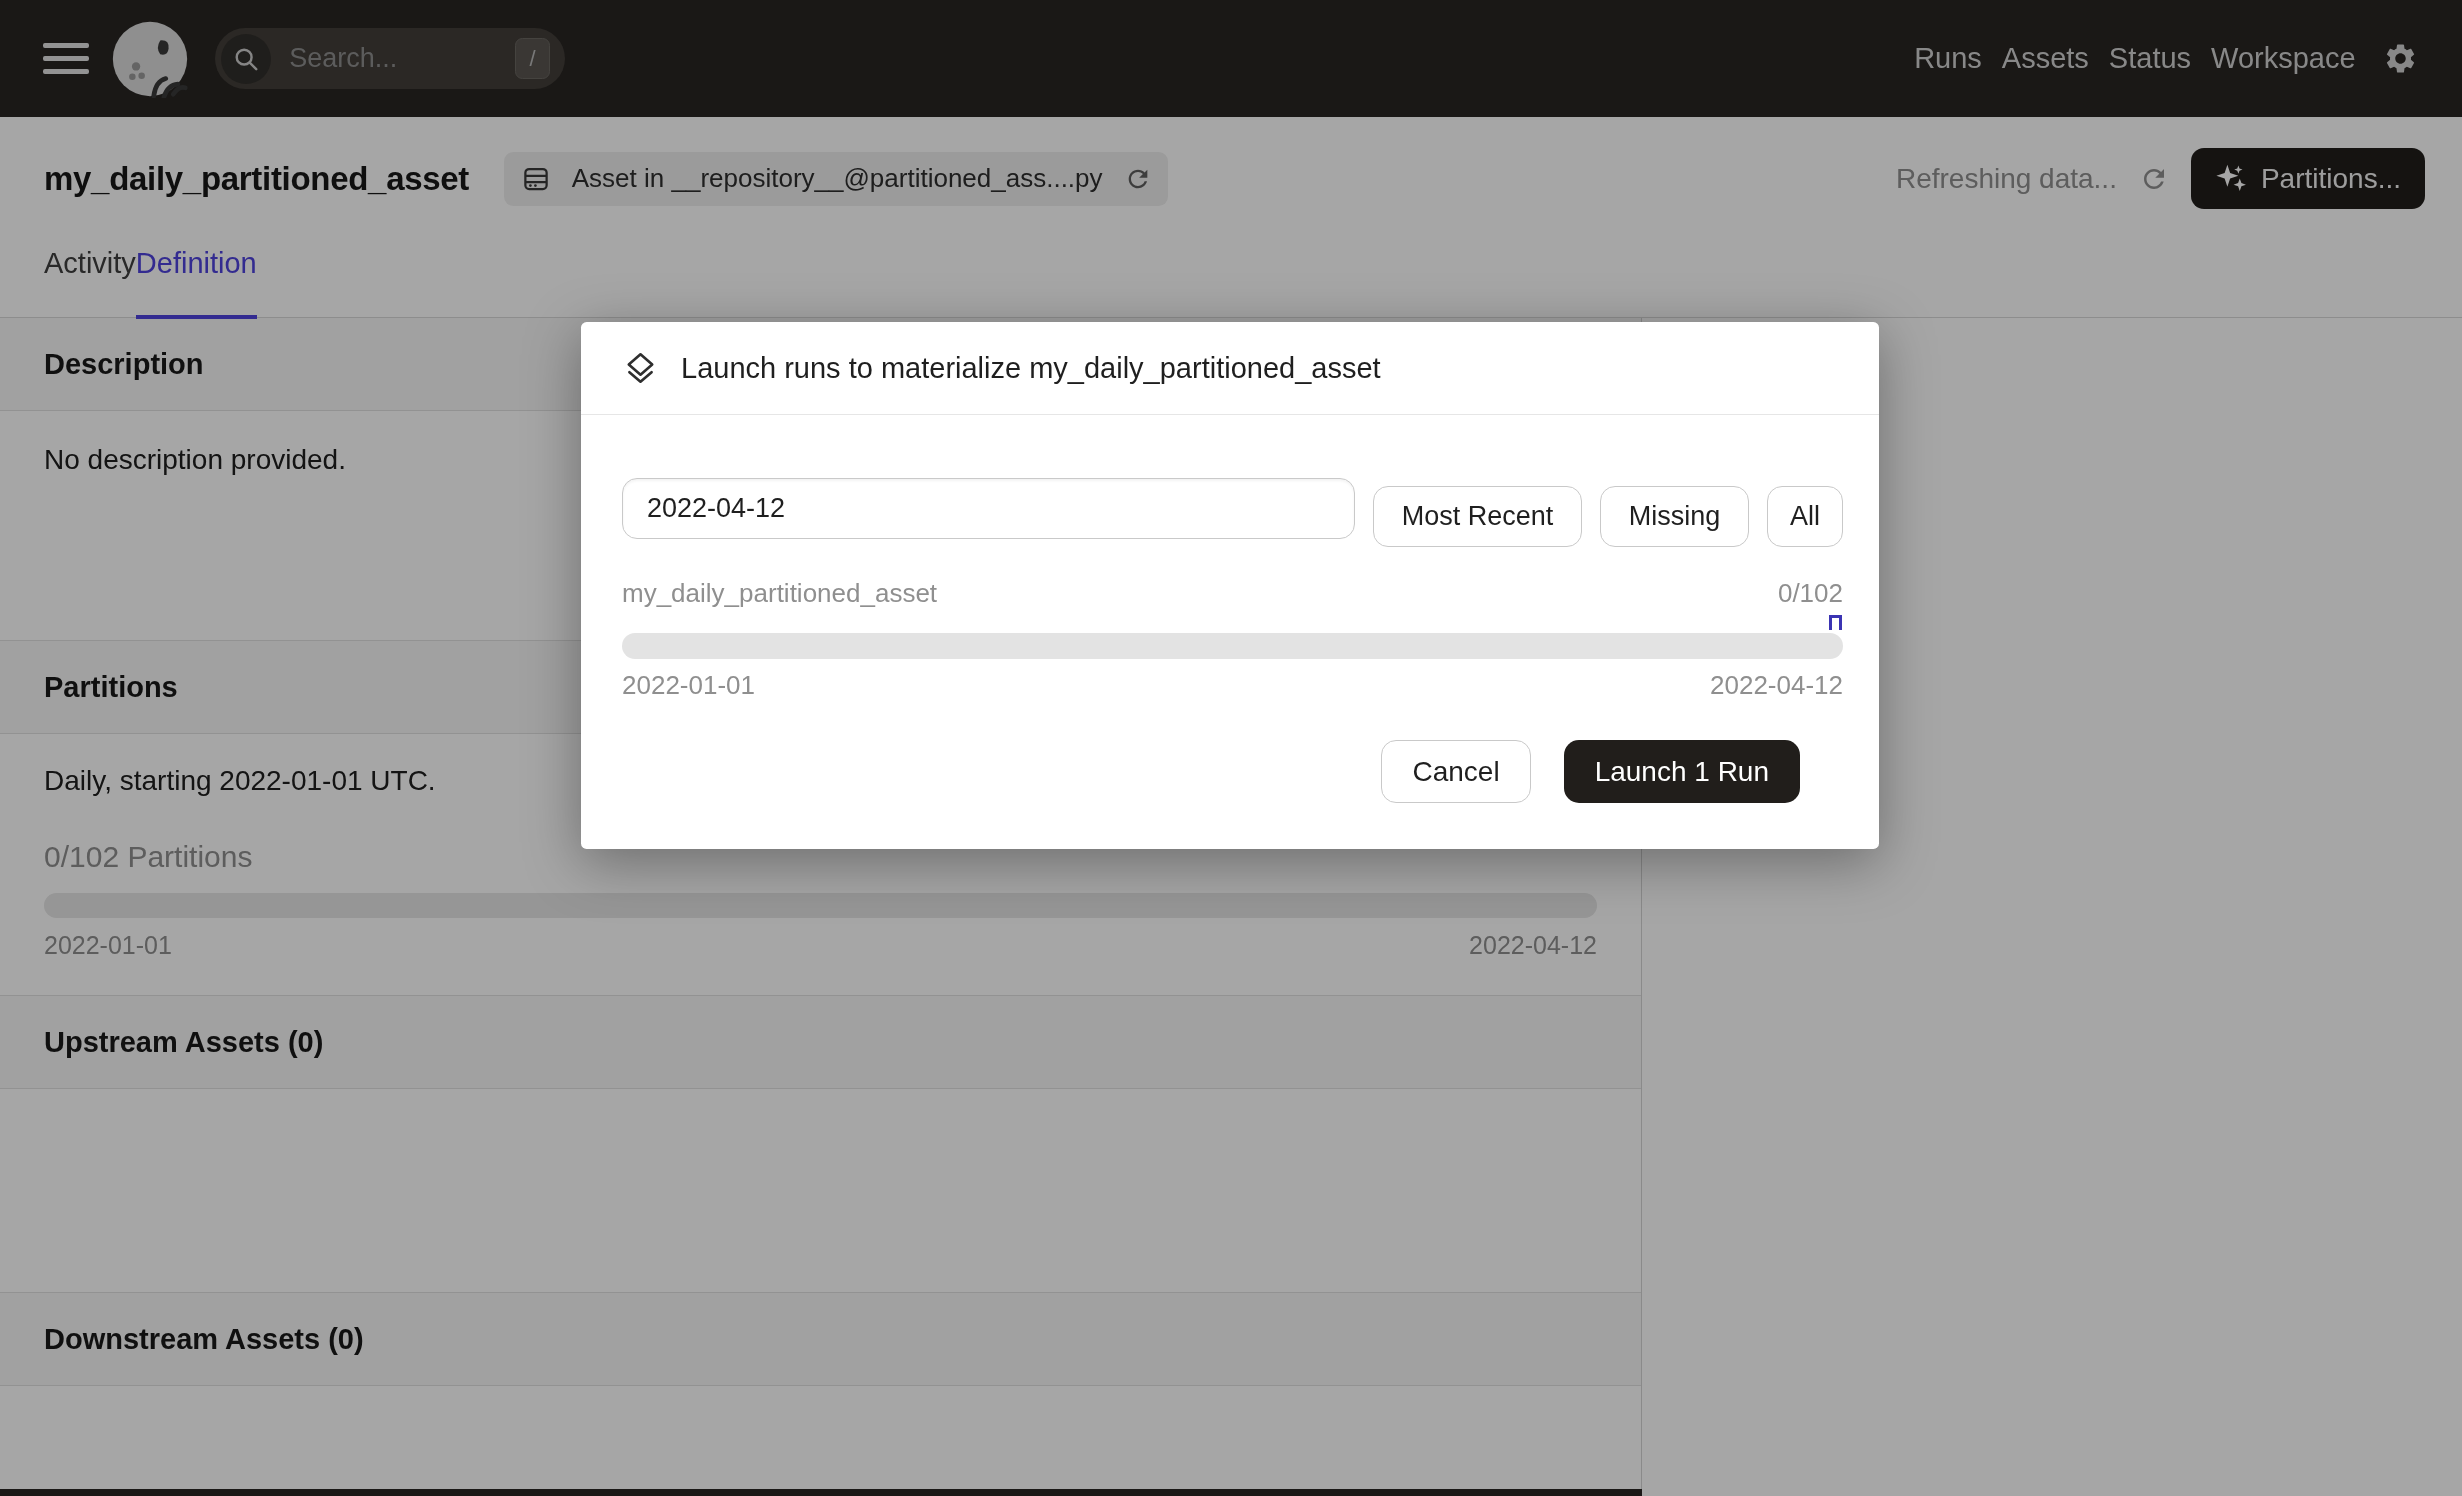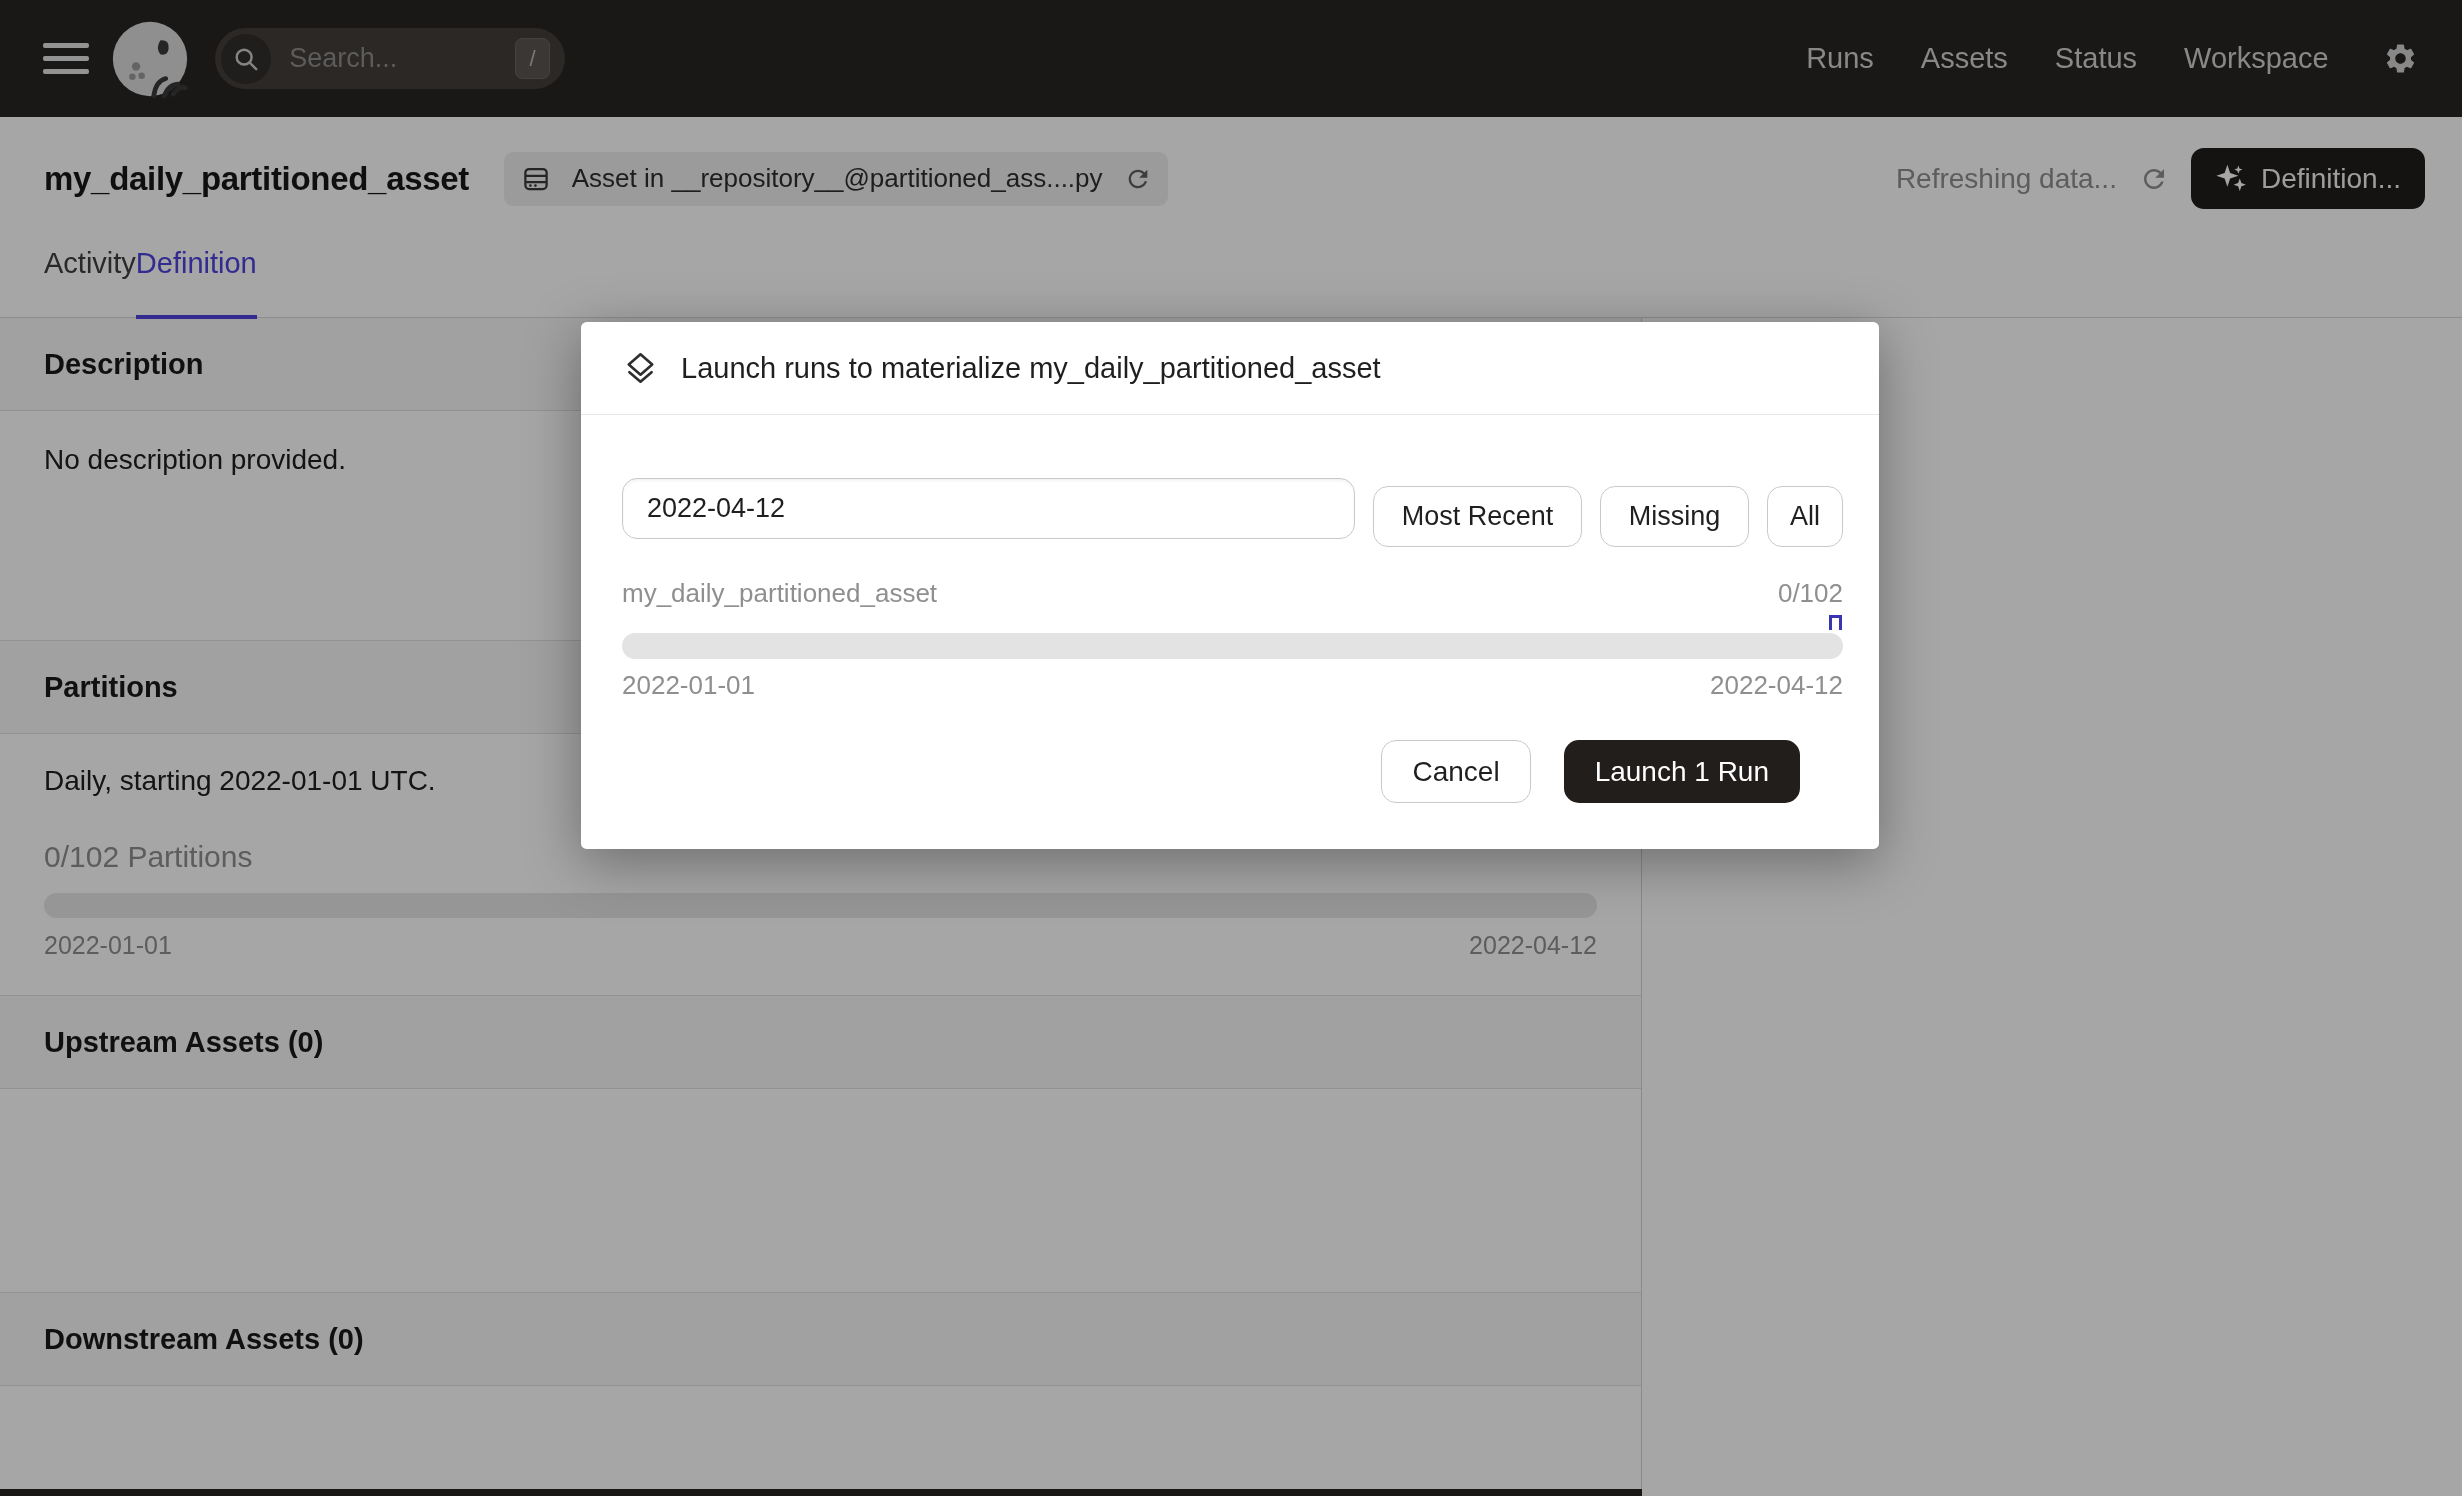--- a/index.html
+++ b/index.html
@@ -29,21 +29,21 @@
   .search-iconwrap{width:50px;height:50px;margin-left:5.6px;border-radius:50%;background:#312e2b;display:flex;align-items:center;justify-content:center;}
   .search input{
     flex:1;background:transparent;border:none;outline:none;color:#e0e0e0;
     font-size:27px;margin-left:16.7px;font-family:inherit;width:185px;
   }
   .search input::placeholder{color:#8e8e8e;}
   .search-key{
     position:absolute;right:15px;width:35px;height:41px;border-radius:7.4px;background:#595550;
     border:0.9px solid #6b6762;color:#b9b9b9;font-size:22px;display:flex;align-items:center;justify-content:center;
   }
-  .nav-links{margin-left:auto;margin-right:44px;display:flex;align-items:center;gap:47px;}
+  .nav-links{margin-left:auto;margin-right:44px;display:flex;align-items:center;gap:20px;}
   .nav-link{color:#d2d2d2;font-size:29px;cursor:pointer;}
   .gear-btn{display:flex;align-items:center;cursor:pointer;margin-left:7.4px;}
   
   .page-header{
     position:absolute;top:117px;left:0;width:2462px;height:123px;background:#fff;
     display:flex;align-items:center;padding:0 37px 0 44px;
   }
   .page-title{font-size:33px;font-weight:700;color:#181818;margin:0;letter-spacing:-0.3px;}
   .asset-badge{
     margin-left:35px;height:54px;border-radius:9.3px;background:#efefef;
@@ -184,21 +184,21 @@
     <span class="refreshing">Refreshing data...</span>
     <svg width="30" height="30" viewBox="0 0 24 24">
       <path fill="#8f8f8f" d="M17.65 6.35C16.2 4.9 14.21 4 12 4c-4.42 0-7.99 3.58-7.99 8s3.57 8 7.99 8c3.73 0 6.84-2.55 7.73-6h-2.08c-.82 2.33-3.04 4-5.65 4-3.31 0-6-2.69-6-6s2.69-6 6-6c1.66 0 3.14.69 4.22 1.78L13 11h7V4l-2.35 2.35z"></path>
     </svg>
     <button class="materialize-btn">
       <svg width="33" height="33" viewBox="0 0 24 24">
         <path fill="#ffffff" d="M9 2 L11 8 L17 10 L11 12 L9 18 L7 12 L1 10 L7 8 Z"></path>
         <path fill="#ffffff" d="M18 12 l1.2 3.3 3.3 1.2 -3.3 1.2 -1.2 3.3 -1.2 -3.3 -3.3 -1.2 3.3 -1.2z"></path>
         <path fill="#ffffff" d="M17 2.5 l.8 2.2 2.2 .8 -2.2 .8 -.8 2.2 -.8 -2.2 -2.2 -.8 2.2 -.8z"></path>
       </svg>
-      <span>Definition...</span>
+      <span>Partitions...</span>
     </button>
   </div>
 </div>
 
 <div class="tabs">
   <div class="tab">Activity</div>
   <div class="tab active">Definition</div>
 </div>
 
 <div class="content">

